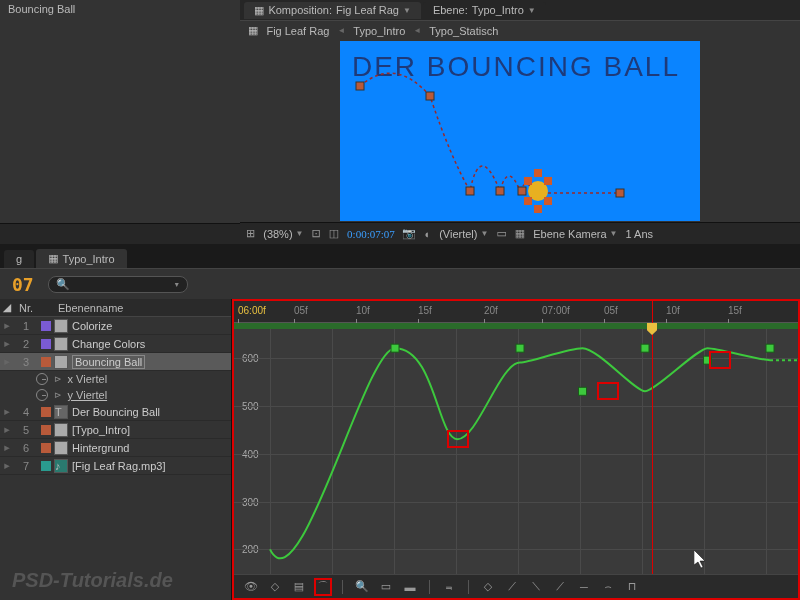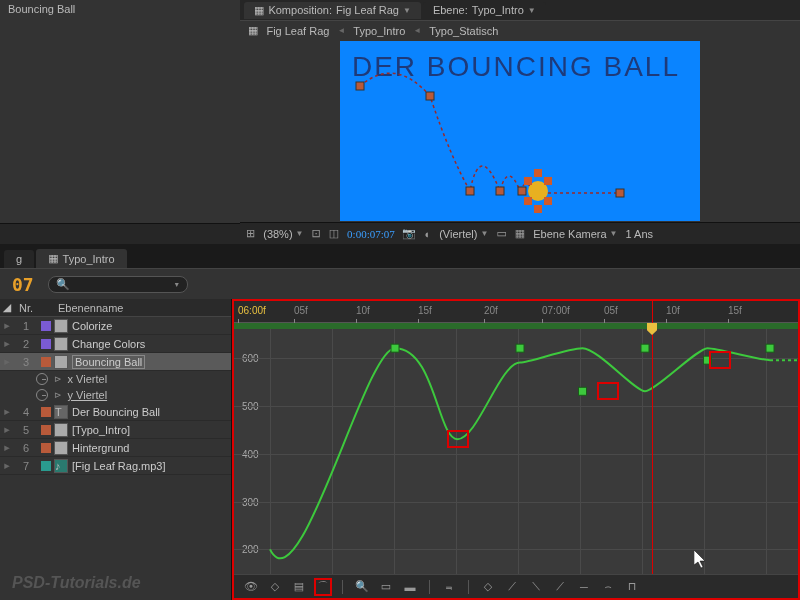--- a/index.html
+++ b/index.html
@@ -58,21 +58,21 @@
 .y-axis-label{position:absolute;left:8px;color:#aaa;font-size:10px}
 .grid-line{position:absolute;left:0;right:0;height:1px;background:#4a4a4a}
 .grid-line-v{position:absolute;top:0;bottom:0;width:1px;background:#4a4a4a}
 .cti{position:absolute;top:0;bottom:24px;width:1px;background:#d00}
 .cti-head{position:absolute;top:22px;width:10px;height:12px;background:#e8c040;left:-5px;clip-path:polygon(0 0,100% 0,100% 60%,50% 100%,0 60%)}
 .red-box{position:absolute;border:2px solid #d00;width:22px;height:18px}
 .bottom-toolbar{height:24px;background:#2a2a2a;position:absolute;bottom:0;left:0;right:0;display:flex;align-items:center;padding:0 8px;gap:6px;border-top:1px solid #444}
 .tb-btn{width:18px;height:18px;display:flex;align-items:center;justify-content:center;color:#999}
 .tb-btn.highlight{border:2px solid #d00}
 .tb-sep{width:1px;height:14px;background:#555;margin:0 4px}
-.watermark{position:absolute;left:12px;bottom:8px;color:#555;font-size:16px;font-style:italic;font-weight:bold}
+.watermark{position:absolute;left:12px;bottom:8px;color:#555;font-size:20px;font-style:italic;font-weight:bold}
 .cursor{position:absolute;right:90px;bottom:30px;color:#fff;font-size:16px}
 svg{display:block}
 </style>
 </head>
 <body>
 
 <div style="position:absolute;left:0;top:0;width:240px">
   <div class="effects-panel">
     <div class="effects-header">Bouncing Ball</div>
   </div>

